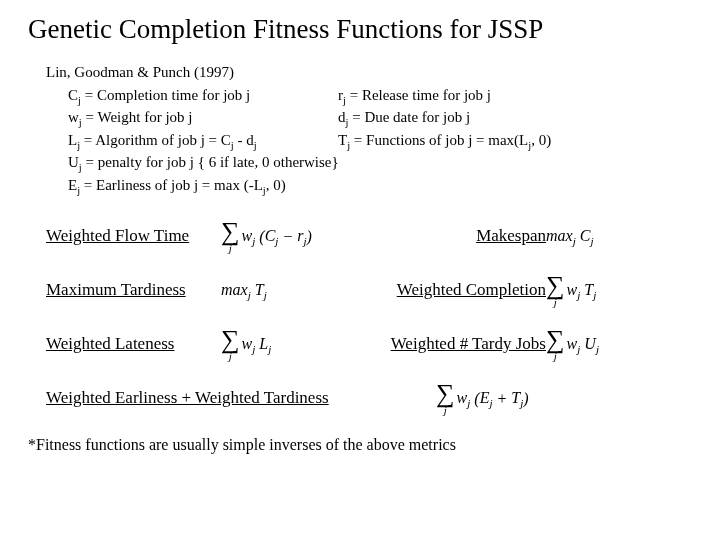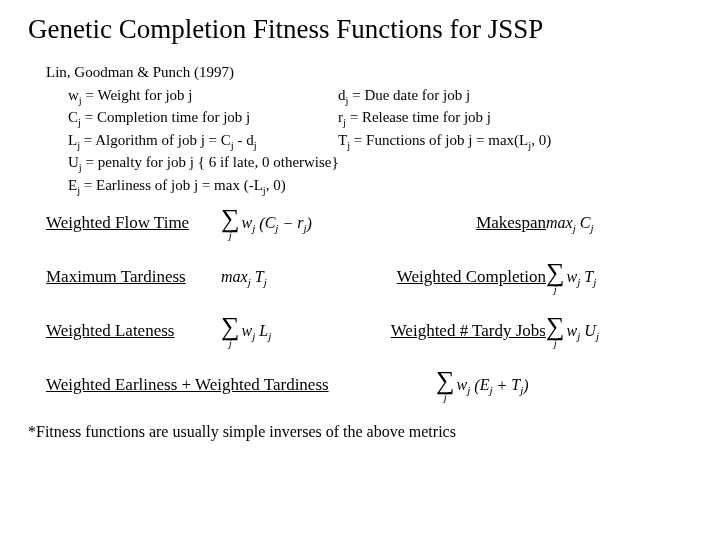--- a/index.html
+++ b/index.html
@@ -34,21 +34,21 @@
     flex: 0 0 270px;
   }
   .defs .right {
     flex: 1;
   }
   .indent {
     margin-left: 22px;
   }
   sub { font-size: 0.7em; vertical-align: sub; line-height: 0; }
   .metrics {
-    margin-top: 7px;
+    margin-top: 20px;
     margin-left: 18px;
     font-size: 17px;
   }
   .metric-row {
     display: flex;
     align-items: center;
     margin-bottom: 14px;
     min-height: 40px;
   }
   .metric-row .label {
@@ -110,27 +110,27 @@
 <body>
 
 <div class="slide">
 
   <div class="title">Genetic Completion Fitness Functions for JSSP</div>
 
   <div class="defs">
     <div>Lin, Goodman &amp; Punch (1997)</div>
 
     <div class="row indent">
-      <div class="left"><span>w</span><sub>j</sub><span> = Weight for job j</span></div>
-      <div class="right"><span>d</span><sub>j</sub><span> = Due date for job j</span></div>
+      <div class="left"><span>C</span><sub>j</sub><span> = Completion time for job j</span></div>
+      <div class="right"><span>r</span><sub>j</sub><span> = Release time for job j</span></div>
     </div>
 
     <div class="row indent">
-      <div class="left"><span>C</span><sub>j</sub><span> = Completion time for job j</span></div>
-      <div class="right"><span>r</span><sub>j</sub><span> = Release time for job j</span></div>
+      <div class="left"><span>w</span><sub>j</sub><span> = Weight for job j</span></div>
+      <div class="right"><span>d</span><sub>j</sub><span> = Due date for job j</span></div>
     </div>
 
     <div class="row indent">
       <div class="left"><span>L</span><sub>j</sub><span> = Algorithm of job j = C</span><sub>j</sub><span>  - d</span><sub>j</sub></div>
       <div class="right"><span>T</span><sub>j</sub><span> = Functions of job j = max(L</span><sub>j</sub><span>, 0)</span></div>
     </div>
 
     <div class="indent"><span>U</span><sub>j</sub><span> = penalty for job j { 6 if  late, 0 otherwise}</span></div>
 
     <div class="indent"><span>E</span><sub>j</sub><span> = Earliness of job j = max (-L</span><sub>j</sub><span>, 0)</span></div>

